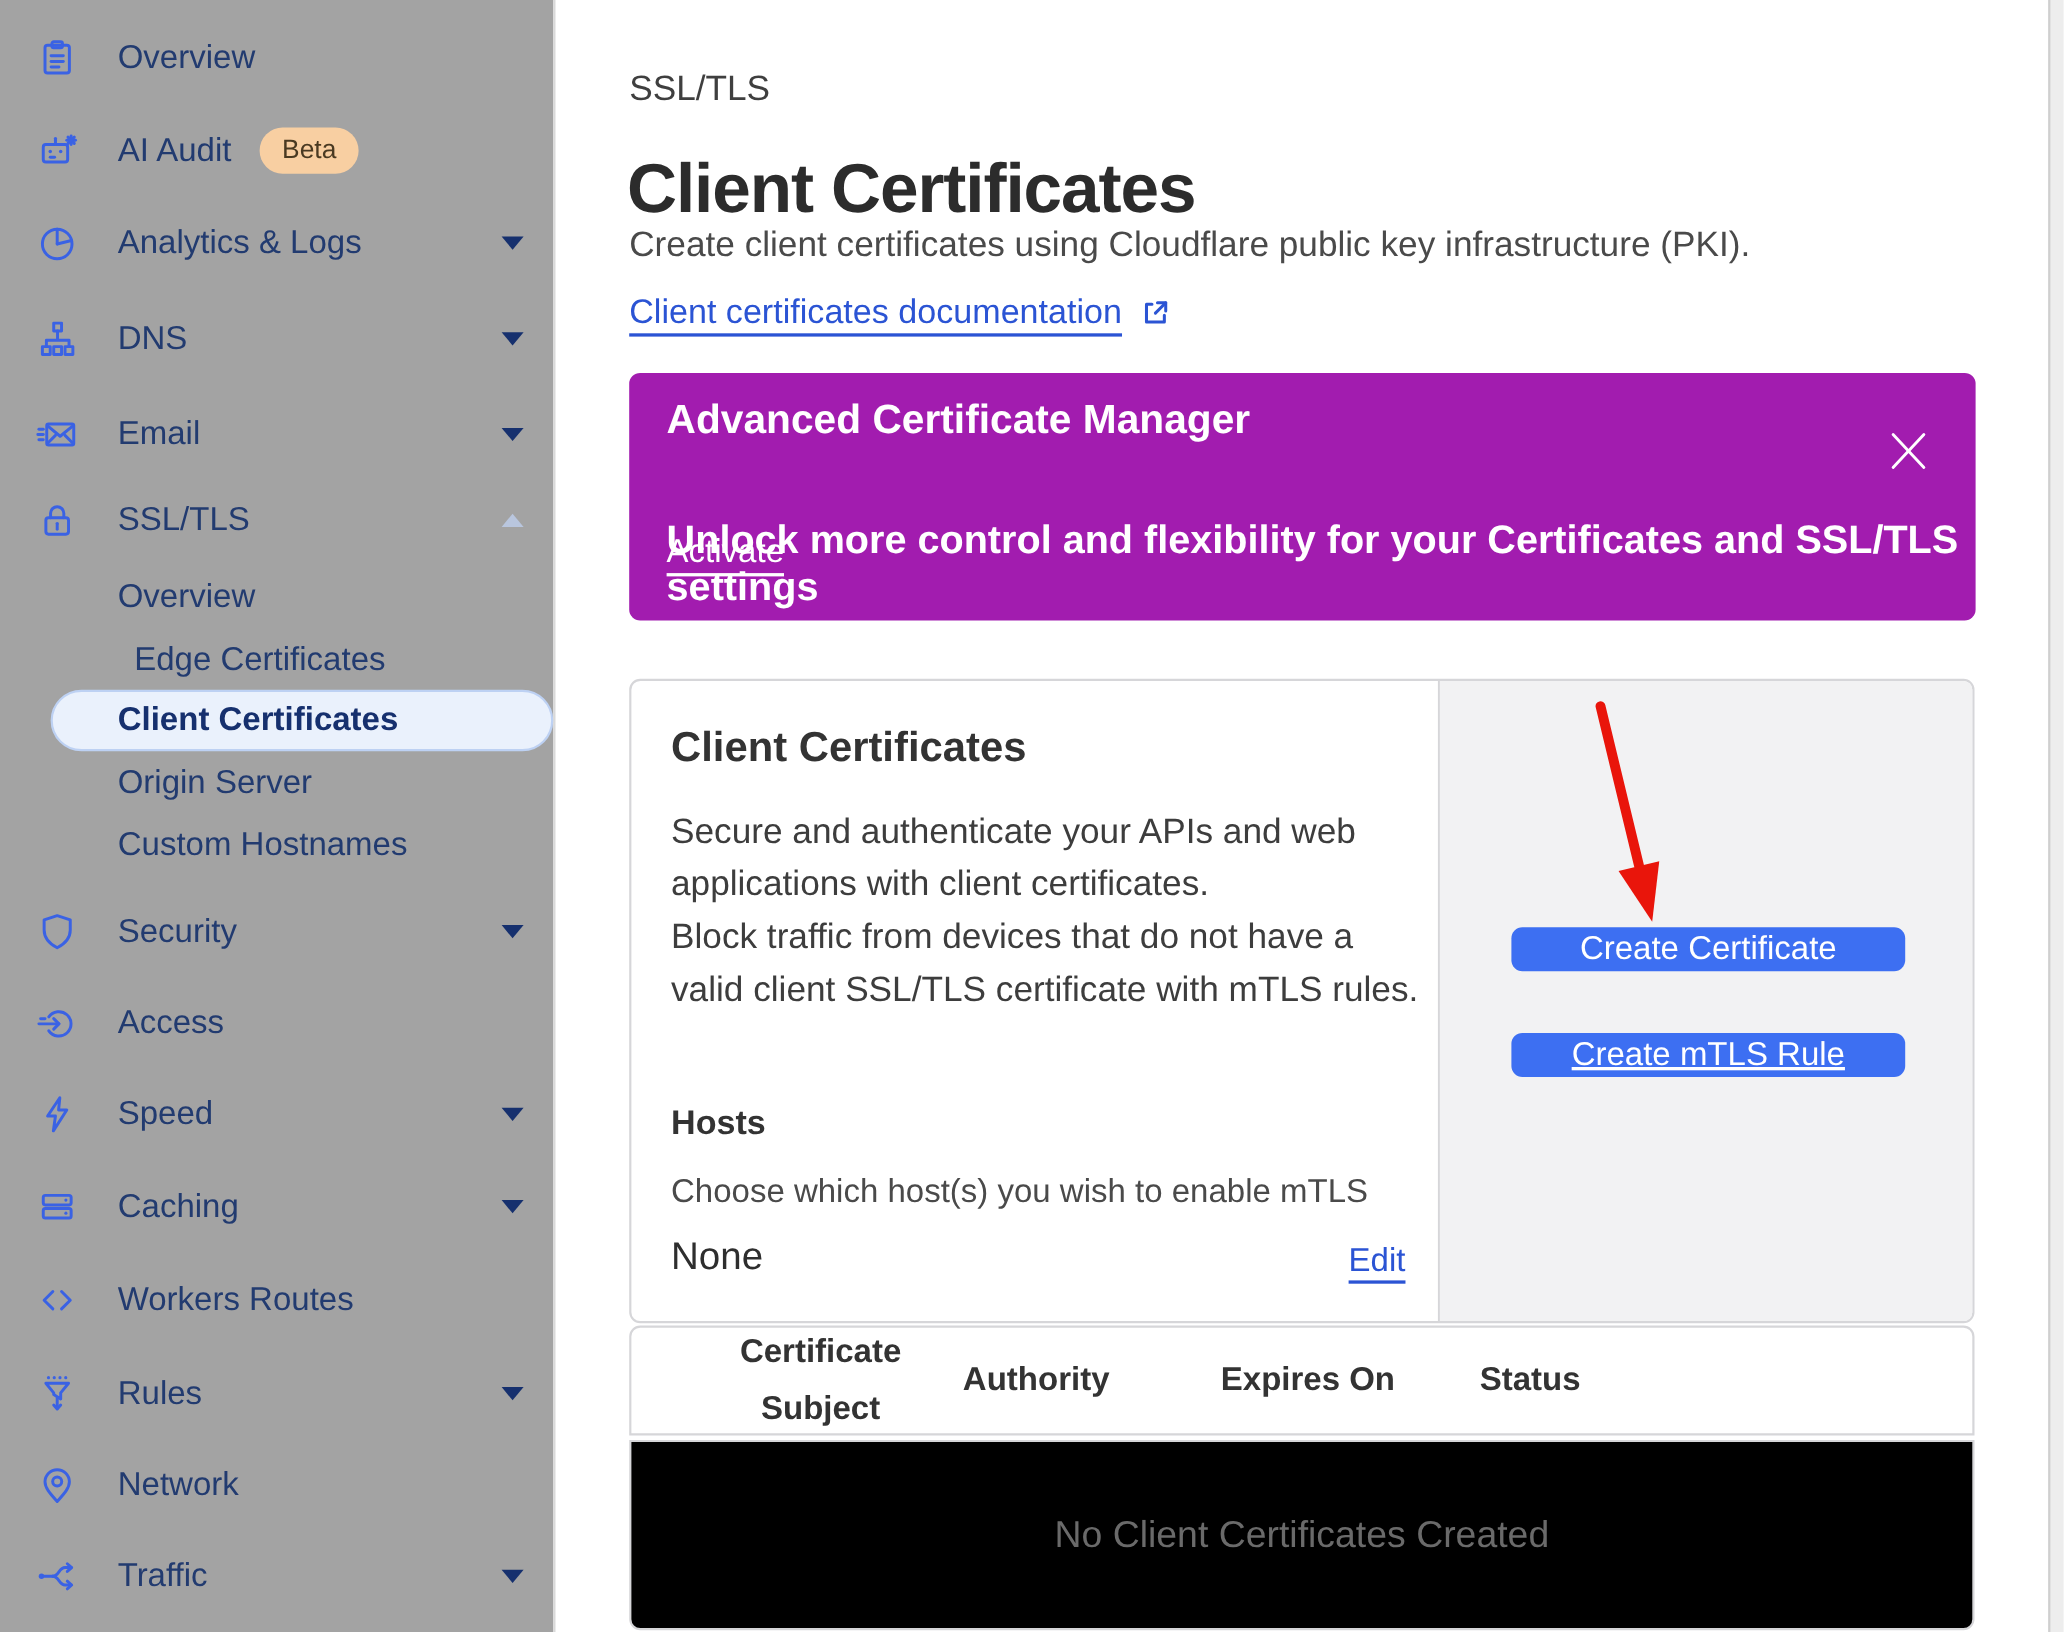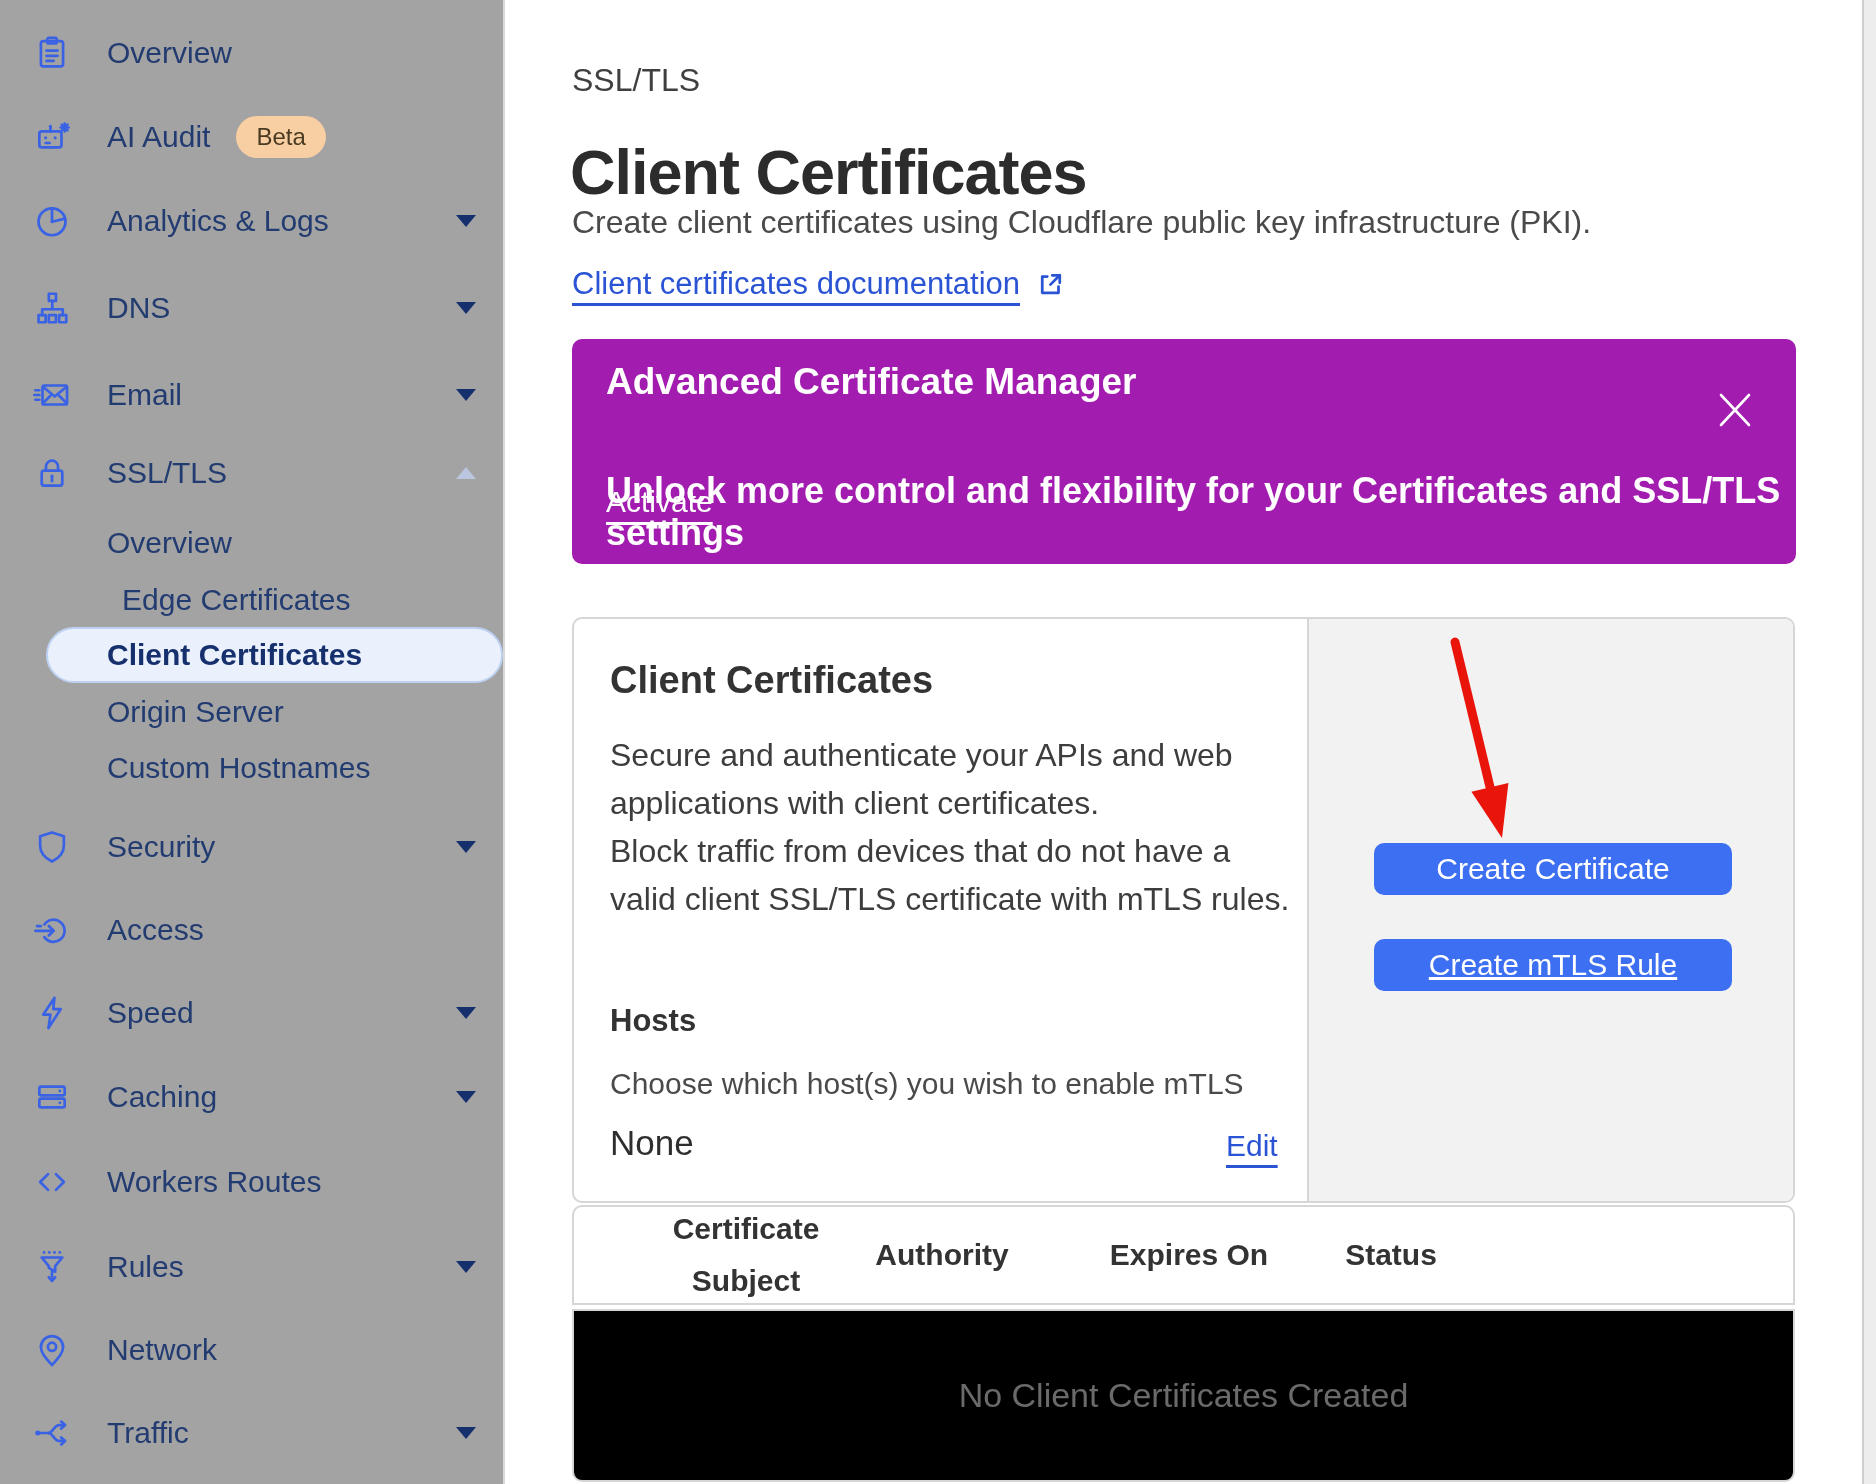--- a/index.html
+++ b/index.html
@@ -41,21 +41,21 @@
   .banner .close svg{width:42px;height:42px;stroke:#fff;stroke-width:2.6;stroke-linecap:round;}
   
   .card{position:absolute;left:572px;top:617px;width:1223px;height:586px;background:#fff;border:2px solid #d6d6d9;border-radius:10px;box-sizing:border-box;}
   .card .panel{position:absolute;left:733px;right:0;top:0;bottom:0;background:#f2f2f3;border-left:2px solid #d6d6d9;border-radius:0 8px 8px 0;}
   .card h2{position:absolute;left:36px;top:40px;margin:0;font-size:38px;font-weight:bold;color:#333;}
   .card .para{position:absolute;left:36px;top:112px;width:690px;font-size:32px;line-height:48px;color:#3d3d3d;white-space:pre-line;}
   .card .hosts-h{position:absolute;left:36px;top:384px;font-size:31px;font-weight:bold;color:#333;}
   .card .hosts-d{position:absolute;left:36px;top:448px;font-size:30px;color:#4a4a4a;}
   .card .hosts-v{position:absolute;left:36px;top:504px;font-size:35px;color:#2e2e2e;}
   .card .edit{position:absolute;left:652px;top:510px;font-size:30px;color:#2b54d4;text-decoration:underline;text-decoration-thickness:3px;text-underline-offset:9px;cursor:pointer;}
-  .btn{position:absolute;left:800px;width:358px;height:52px;background:#3d6ff2;border-radius:10px;color:#fff;font-size:30px;display:flex;align-items:center;justify-content:center;cursor:pointer;}
+  .btn{position:absolute;left:800px;width:358px;height:40px;background:#3d6ff2;border-radius:10px;color:#fff;font-size:30px;display:flex;align-items:center;justify-content:center;cursor:pointer;}
   .btn.b1{top:224px;}
   .btn.b2{top:320px;text-decoration:underline;}
   .arrow-svg{position:absolute;left:1420px;top:610px;width:160px;height:250px;pointer-events:none;z-index:5;}
   
   .thead{position:absolute;left:572px;top:1205px;width:1223px;height:100px;background:#fff;border:2px solid #d6d6d9;border-radius:10px 10px 0 0;box-sizing:border-box;}
   .thead .col{position:absolute;top:50%;transform:translate(-50%,-50%);text-align:center;font-size:30px;font-weight:bold;color:#333;line-height:52px;white-space:nowrap;}
   .thead .col.wrap{width:220px;white-space:normal;}
   .tbody{position:absolute;left:572px;top:1309px;width:1223px;height:173px;background:#000000;border:2px solid #d6d6d9;border-radius:0 0 10px 10px;box-sizing:border-box;display:flex;align-items:center;justify-content:center;}
   .empty{font-size:34px;color:#6a6a6a;}
   

